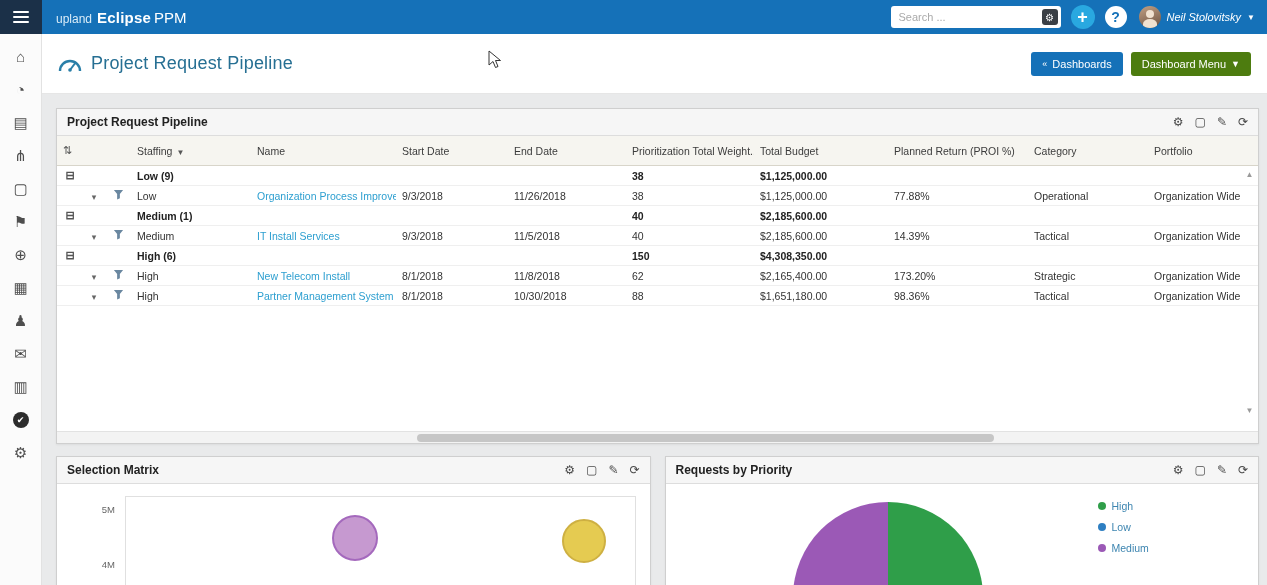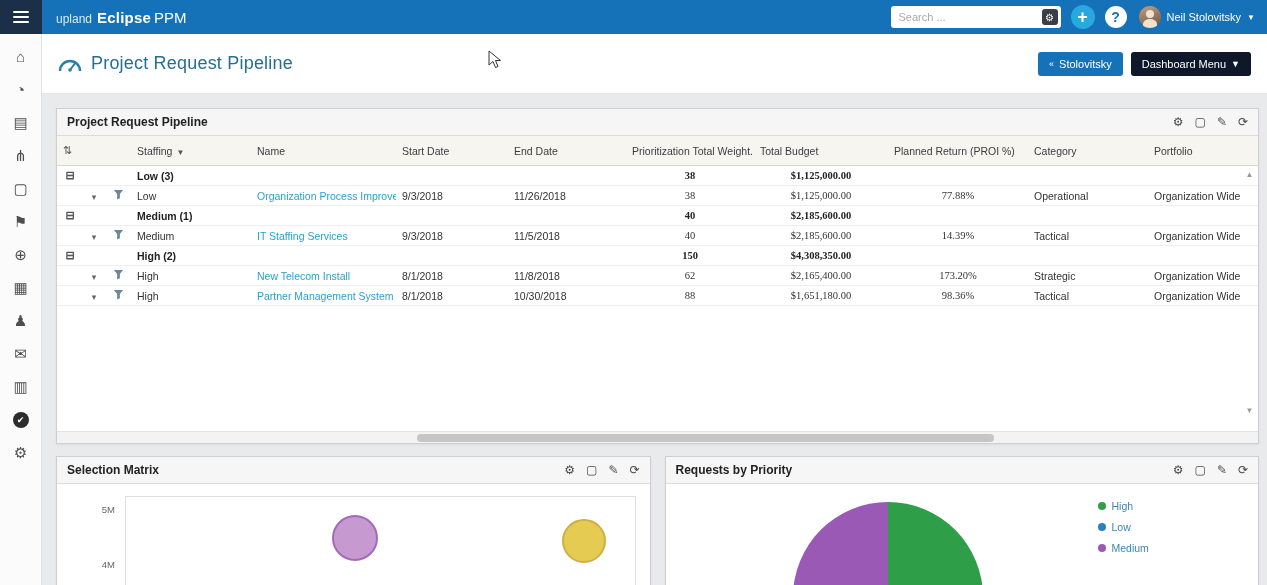--- a/index.html
+++ b/index.html
@@ -15,59 +15,59 @@
   .brand .up { font-size:12px; font-weight:400; color:#d9ecf8; margin-right:5px; }
   .brand .ec { font-size:15px; font-weight:700; letter-spacing:.2px; }
   .brand .ppm { font-size:15px; font-weight:400; margin-left:3px; }
   .topbar .spacer { flex:1; }
   .searchbox { width:170px; height:22px; background:#fff; border-radius:3px; display:flex; align-items:center; padding:0 3px 0 8px; margin-right:10px; }
   .searchbox input { border:none; outline:none; flex:1; font-size:11px; color:#444; font-family:"Liberation Sans",sans-serif; min-width:0; }
   .searchbox input::placeholder { color:#aaa; }
   .search-opt { width:16px; height:16px; background:#3a3f45; border-radius:3px; color:#fff; font-size:10px; display:flex; align-items:center; justify-content:center; cursor:pointer; }
   .plus-btn { width:24px; height:24px; border-radius:50%; background:#29a8e0; color:#fff; font-size:18px; line-height:1; display:flex; align-items:center; justify-content:center; margin-right:10px; cursor:pointer; font-weight:700; }
   .help-btn { width:22px; height:22px; border-radius:50%; background:#fff; color:#1571b8; font-size:14px; font-weight:700; display:flex; align-items:center; justify-content:center; margin-right:12px; cursor:pointer; }
-  .user { display:flex; align-items:center; gap:6px; margin-right:12px; cursor:pointer; }
+  .user { display:flex; align-items:center; gap:6px; margin-right:12px; cursor:pointer;font-style:italic; }
   .avatar { width:22px; height:22px; border-radius:50%; background:linear-gradient(160deg,#c2a083,#6b5140); position:relative; overflow:hidden; }
   .avatar::before { content:""; position:absolute; top:4px; left:7px; width:8px; height:8px; border-radius:50%; background:#f1e2d0; }
   .avatar::after { content:""; position:absolute; top:13px; left:4px; width:14px; height:10px; border-radius:50% 50% 0 0; background:#f1e2d0; }
   .user .uname { color:#fff; font-size:11px; }
   .user .caret { color:#fff; font-size:8px; }
 
   
   .sidebar { position:absolute; top:34px; left:0; width:42px; bottom:0; background:#fbfbfb; border-right:1px solid #e2e2e2; display:flex; flex-direction:column; align-items:center; padding-top:6px; z-index:10; }
   .side-item { width:42px; height:33px; display:flex; align-items:center; justify-content:center; font-size:15px; color:#4e4e4e; cursor:pointer; }
   .side-item .badge-dark { width:16px; height:16px; border-radius:50%; background:#2c2c2c; color:#fff; font-size:9px; display:flex; align-items:center; justify-content:center; }
 
   
   .main { position:absolute; left:42px; top:34px; right:0; bottom:0;border-radius:10px; }
   .page-header { height:60px; background:#fff; display:flex; align-items:center; padding:0 16px; border-bottom:1px solid #e6e6e6; }
   .page-title-wrap { display:flex; align-items:center; gap:9px; }
   .page-title { font-size:18px; color:#266f93; font-weight:400; letter-spacing:.2px; }
   .hdr-btns { margin-left:auto; display:flex; gap:8px; }
   .btn { font-size:11px; color:#fff; border:none; border-radius:3px; padding:6px 11px; cursor:pointer; font-family:"Liberation Sans",sans-serif; display:flex; align-items:center; gap:5px; }
   .btn-blue { background:#1571b8; }
-  .btn-dark { background:#0f172a; }
+  .btn-dark { background:#4d7c0f; }
   .btn .tiny { font-size:9px; }
 
   .content { padding:14px 8px 0 14px; }
 
   
   .widget { background:#fff; border:1px solid #cfcfcf; box-shadow:0 1px 2px rgba(0,0,0,.06); display:flex; flex-direction:column; }
   .w-head { height:27px; background:#f6f6f6; border-bottom:1px solid #ddd; display:flex; align-items:center; padding:0 10px; flex:0 0 27px; }
   .w-title { font-size:12px; font-weight:700; color:#222; }
   .w-icons { margin-left:auto; display:flex; gap:11px; }
   .w-icons span { font-size:12px; color:#4a4a4a; cursor:pointer; line-height:1; }
 
   .pipeline { height:336px; position:relative; }
   .pipe-body { flex:1; overflow:hidden; position:relative; }
 
   table.grid { width:100%; border-collapse:collapse; table-layout:fixed; font-size:10.5px; color:#333; }
   table.grid th { background:#f6f5f0; border-bottom:1px solid #d8d5ca; font-weight:400; color:#3c3c3c; text-align:left; padding:8px 6px; white-space:nowrap; overflow:hidden; cursor:pointer; }
   table.grid td { padding:3px 6px; border-bottom:1px solid #efefef; height:20px; white-space:nowrap; overflow:hidden; }
-  td.num, .grid .num { text-align:center;font-family:Liberation Serif, serif; }
+  td.num, .grid .num { text-align:left; }
   tr.group-row td { font-weight:700; color:#222; }
   .c-exp, .c-chev, .c-ico { text-align:center; padding:3px 2px !important; }
   .exp-glyph { color:#555; font-size:11px; cursor:pointer; }
   .chev-glyph { color:#666; font-size:9px; cursor:pointer; }
   a.lnk { color:#2d9fd0; text-decoration:none; cursor:pointer; }
   .sort-glyph { color:#555; font-size:11px; }
   .th-caret { font-size:8px; color:#555; margin-left:4px; }
 
   .hscroll { height:12px; background:#f3f3f3; border-top:1px solid #e2e2e2; position:relative; flex:0 0 12px; }
   .hthumb { position:absolute; top:2px; height:8px; border-radius:4px; background:#c6c6c6; cursor:pointer; }
@@ -167,21 +167,21 @@
       <svg width="24" height="18" viewBox="0 0 24 18">
         <path d="M2 16 a10 10 0 0 1 20 0" fill="none" stroke="#2a7fa8" stroke-width="2.4"></path>
         <line x1="12" y1="15" x2="18" y2="7" stroke="#2a7fa8" stroke-width="2"></line>
         <circle cx="12" cy="15" r="1.8" fill="#2a7fa8"></circle>
       </svg>
       <h1 class="page-title">Project Request Pipeline</h1>
     </div>
     <div class="hdr-btns">
       <button class="btn btn-blue">
         <span class="tiny">«</span>
-        <span>Stolovitsky</span>
+        <span>Dashboards</span>
       </button>
       <button class="btn btn-dark">
         <span>Dashboard Menu</span>
         <span class="tiny">▼</span>
       </button>
     </div>
   </div>
 
   <div class="content">
 
@@ -226,21 +226,21 @@
               <th>Category</th>
               <th>Portfolio</th>
             </tr>
           </thead>
           <tbody>
 
             <tr class="group-row">
               <td class="c-exp"><span class="exp-glyph">⊟</span></td>
               <td class="c-chev"></td>
                 <td class="c-ico"></td>
-              <td>Low (3)</td>
+              <td>Low (9)</td>
               <td></td>
                 <td></td>
                 <td></td>
               <td class="num">38</td>
               <td class="num">$1,125,000.00</td>
               <td class="num"></td>
                 <td></td>
                 <td></td>
             </tr>
 
@@ -276,35 +276,35 @@
                 <td></td>
             </tr>
 
             <tr>
               <td class="c-exp"></td>
               <td class="c-chev"><span class="chev-glyph">▾</span></td>
               <td class="c-ico"><span><svg width="11" height="11" viewBox="0 0 12 12">
                       <path d="M1 1h10L7.5 5.5V10l-3 1.5V5.5Z" fill="#6a87a0"></path>
                     </svg></span></td>
               <td>Medium</td>
-              <td><a class="lnk">IT Staffing Services</a></td>
+              <td><a class="lnk">IT Install Services</a></td>
               <td>9/3/2018</td>
               <td>11/5/2018</td>
               <td class="num">40</td>
               <td class="num">$2,185,600.00</td>
               <td class="num">14.39%</td>
               <td>Tactical</td>
               <td>Organization Wide</td>
             </tr>
 
             <tr class="group-row">
               <td class="c-exp"><span class="exp-glyph">⊟</span></td>
               <td class="c-chev"></td>
                 <td class="c-ico"></td>
-              <td>High (2)</td>
+              <td>High (6)</td>
               <td></td>
                 <td></td>
                 <td></td>
               <td class="num">150</td>
               <td class="num">$4,308,350.00</td>
               <td class="num"></td>
                 <td></td>
                 <td></td>
             </tr>
 

